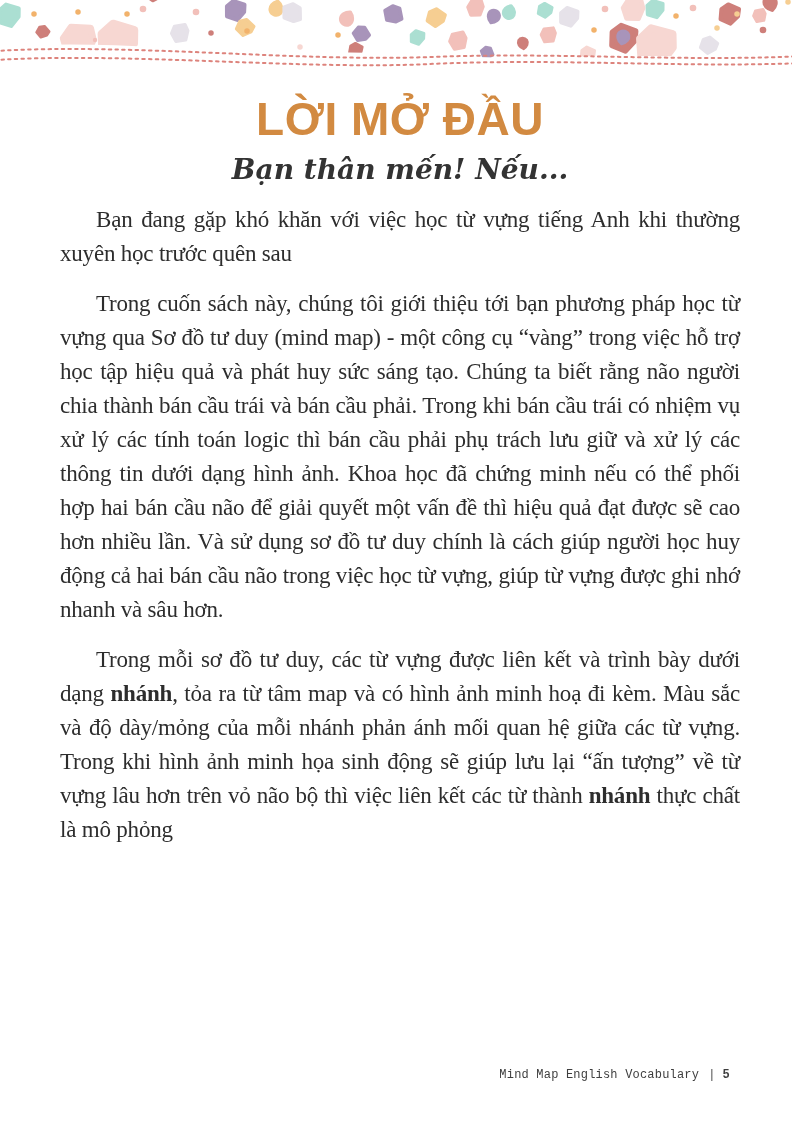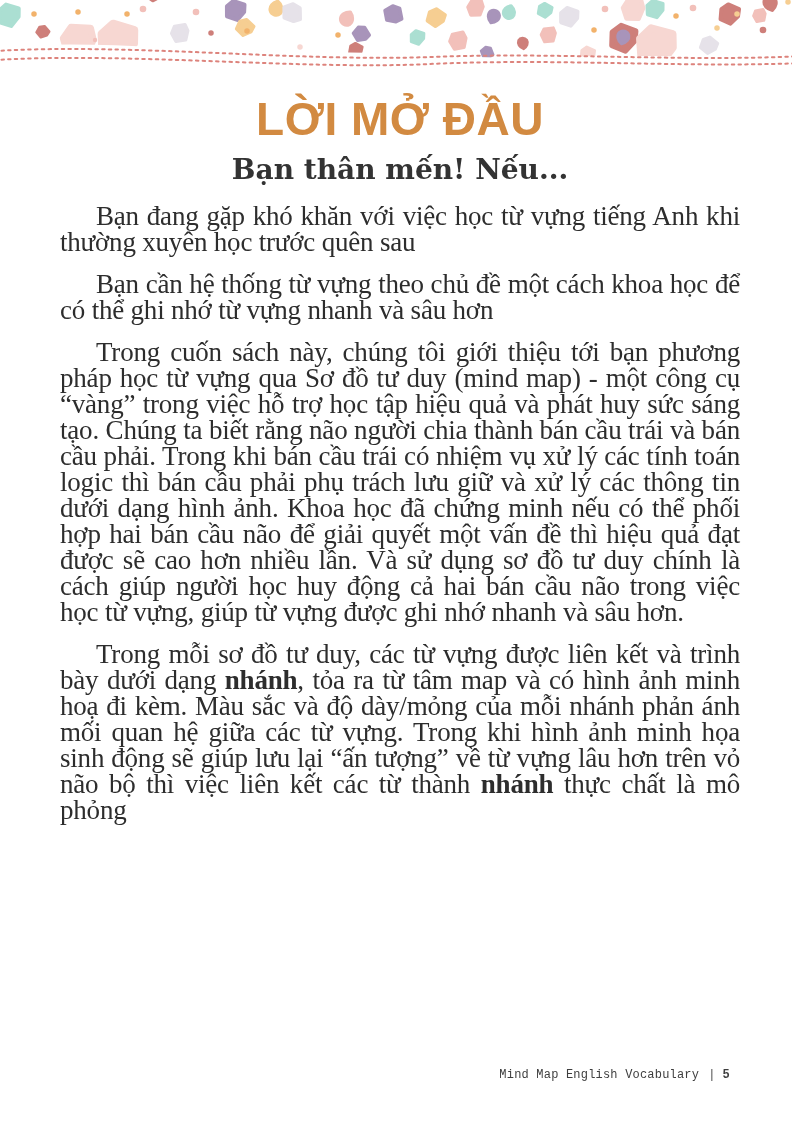--- a/index.html
+++ b/index.html
@@ -19,30 +19,31 @@
     font-weight:700;
     font-size:46px;
     line-height:1.12;
     letter-spacing:0.5px;
     color:var(--title_accent,#d28a41);
     text-align:center;
     margin:14px 0 6px 0;
   }
   .subtitle{
     font-family:"DejaVu Serif",serif;
+    font-style:italic;
     font-weight:700;
     font-size:28px;
     line-height:1.25;
     color:#333333;
     text-align:center;
     margin:0 0 16px 0;
   }
   .para{
-    font-size:27px;
-    line-height:26px;
+    font-size:23px;
+    line-height:34px;
     letter-spacing:-0.2px;
     color:var(--body_text,#2d2d2d);
     text-align:justify;
     text-indent:36px;
     margin:12px 0 16px 0;
   }
   .para .b{font-weight:bold;}
   .footer{
     position:absolute;
     top:1068px;right:62px;
@@ -121,21 +122,20 @@
     <path id="wave" fill="#ffffff" d="M0,47 C100,39 190,52 300,52 C420,52 470,60 560,57 C650,54 720,60 800,51 L800,80 L0,80 Z"></path>
     <path id="dot1" fill="none" stroke-width="2" stroke-linecap="round" stroke-dasharray="2.5 4.2" d="M-5,51 C130,43 300,62 430,57 C560,52 680,62 805,56" stroke="#dd837c"></path>
     <path id="dot2" fill="none" stroke-width="2" stroke-linecap="round" stroke-dasharray="2.5 4.2" d="M-5,60 C130,52 300,70 430,64 C560,58 680,68 805,63" stroke="#dd837c"></path>
   </svg>
 
   <div class="content">
     <h1 class="title">LỜI MỞ ĐẦU</h1>
     <div class="subtitle">Bạn thân mến! Nếu...</div>
     <div>
         <p class="para"><span>Bạn đang gặp khó khăn với việc học từ vựng tiếng Anh khi thường xuyên học trước quên sau</span></p>
-        <p class="para"><span>Bạn cần hệ thống từ vựng theo chủ đề một cách khoa học để có thể ghi nhớ từ vựng nhanh và sâu hơn</span></p>
         <p class="para"><span>Trong cuốn sách này, chúng tôi giới thiệu tới bạn phương pháp học từ vựng qua Sơ đồ tư duy (mind map) - một công cụ “vàng” trong việc hỗ trợ học tập hiệu quả và phát huy sức sáng tạo. Chúng ta biết rằng não người chia thành bán cầu trái và bán cầu phải. Trong khi bán cầu trái có nhiệm vụ xử lý các tính toán logic thì bán cầu phải phụ trách lưu giữ và xử lý các thông tin dưới dạng hình ảnh. Khoa học đã chứng minh nếu có thể phối hợp hai bán cầu não để giải quyết một vấn đề thì hiệu quả đạt được sẽ cao hơn nhiều lần. Và sử dụng sơ đồ tư duy chính là cách giúp người học huy động cả hai bán cầu não trong việc học từ vựng, giúp từ vựng được ghi nhớ nhanh và sâu hơn.</span></p>
         <p class="para"><span>Trong mỗi sơ đồ tư duy, các từ vựng được liên kết và trình bày dưới dạng </span><span class="b">nhánh</span><span>, tỏa ra từ tâm map và có hình ảnh minh hoạ đi kèm. Màu sắc và độ dày/mỏng của mỗi nhánh phản ánh mối quan hệ giữa các từ vựng. Trong khi hình ảnh minh họa sinh động sẽ giúp lưu lại “ấn tượng” về từ vựng lâu hơn trên vỏ não bộ thì việc liên kết các từ thành </span><span class="b">nhánh</span><span> thực chất là mô phỏng</span></p>
       </div>
   </div>
 
   <div class="footer">
     <span>Mind Map English Vocabulary</span><span class="sep">|</span><span class="num">5</span>
   </div>
 
 </div>

